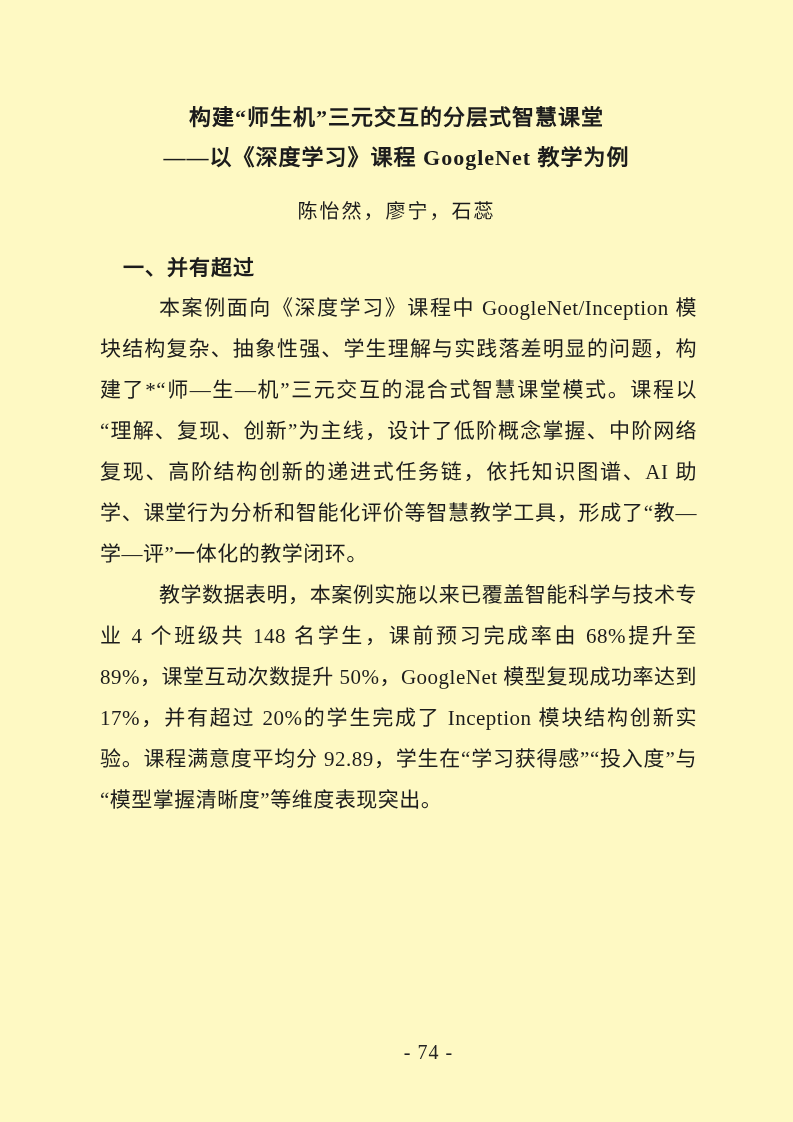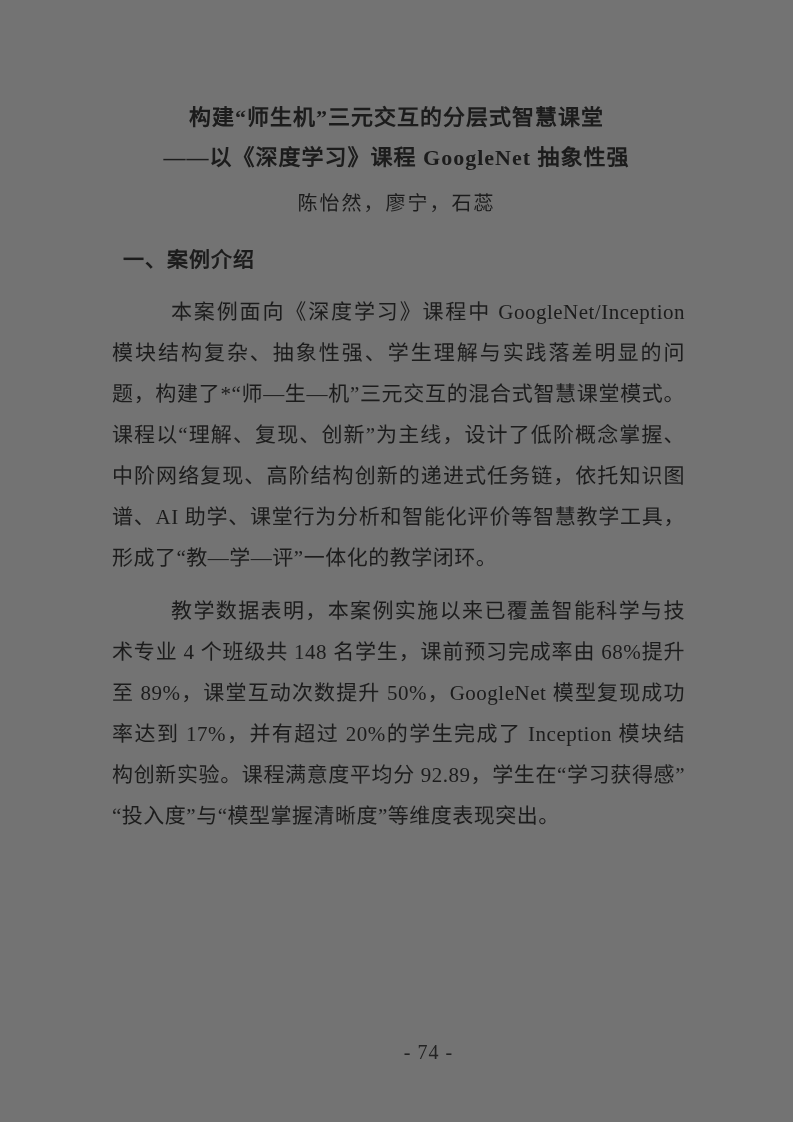--- a/index.html
+++ b/index.html
@@ -5,57 +5,57 @@
   html, body {
     margin: 0;
     padding: 0;
     background: #ffffff;
   }
   .page {
     position: relative;
     width: 793px;
     height: 1122px;
     margin: 0 auto;
-    background: #737373;
+    background: #fef9c3;
     color: #1c1c1c;
     font-family: "Liberation Serif", "DejaVu Serif", serif;
     overflow: hidden;
     box-sizing: border-box;
   }
   .doc-header {
     padding-top: 98px;
     text-align: center;
   }
   .title-line {
     margin: 0;
     font-size: 22px;
     font-weight: 700;
     line-height: 40px;
     letter-spacing: 1px;
   }
   .authors-line {
-    margin-top: 6px;
+    margin-top: 14px;
     font-size: 20px;
     font-weight: 400;
     line-height: 38px;
     letter-spacing: 2px;
   }
   .doc-body {
     margin: 0 96px 0 100px;
   }
   .section-heading {
     margin: 18px 0 0 0;
     font-size: 21px;
     font-weight: 700;
     line-height: 40px;
     text-indent: 23px;
     letter-spacing: 1px;
   }
   .para {
-    margin: 12px;
+    margin: 0;
     font-size: 21px;
     font-weight: 400;
     line-height: 41px;
     text-align: justify;
     text-justify: inter-ideograph;
     text-indent: 59px;
     letter-spacing: 0.5px;
     word-break: break-word;
   }
   .page-footer {
@@ -71,26 +71,26 @@
     padding-left: 32px;
   }
 </style>
 </head>
 <body>
 
 <div class="page">
 
   <header class="doc-header">
     <h1 class="title-line">构建“师生机”三元交互的分层式智慧课堂</h1>
-    <h2 class="title-line">——以《深度学习》课程 GoogleNet 抽象性强</h2>
+    <h2 class="title-line">——以《深度学习》课程 GoogleNet 教学为例</h2>
     <div class="authors-line">陈怡然，廖宁，石蕊</div>
   </header>
 
   <section class="doc-body">
-    <h3 class="section-heading">一、案例介绍</h3>
+    <h3 class="section-heading">一、并有超过</h3>
     <p class="para">本案例面向《深度学习》课程中 GoogleNet/Inception 模块结构复杂、抽象性强、学生理解与实践落差明显的问题，构建了*“师—生—机”三元交互的混合式智慧课堂模式。课程以“理解、复现、创新”为主线，设计了低阶概念掌握、中阶网络复现、高阶结构创新的递进式任务链，依托知识图谱、AI 助学、课堂行为分析和智能化评价等智慧教学工具，形成了“教—学—评”一体化的教学闭环。</p>
     <p class="para">教学数据表明，本案例实施以来已覆盖智能科学与技术专业 4 个班级共 148 名学生，课前预习完成率由 68%提升至 89%，课堂互动次数提升 50%，GoogleNet 模型复现成功率达到 17%，并有超过 20%的学生完成了 Inception 模块结构创新实验。课程满意度平均分 92.89，学生在“学习获得感”“投入度”与“模型掌握清晰度”等维度表现突出。</p>
   </section>
 
   <footer class="page-footer">
     <span>- 74 -</span>
   </footer>
 
 </div>
 

